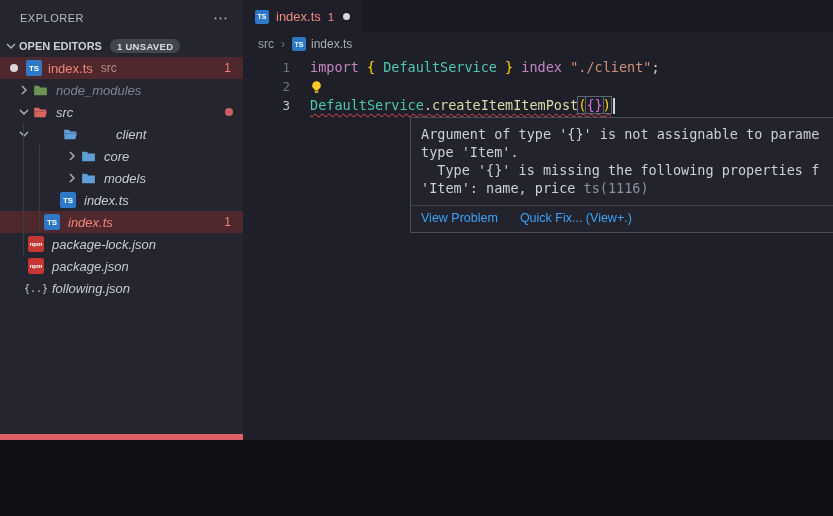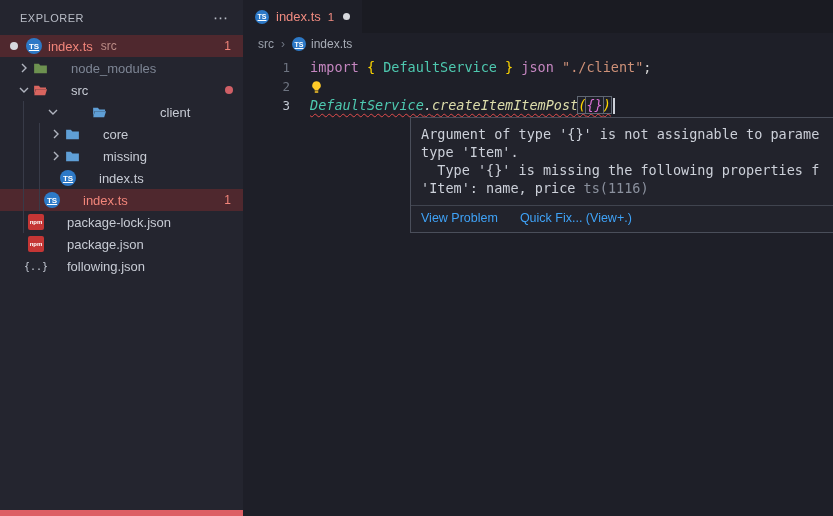--- a/index.html
+++ b/index.html
@@ -1,18 +1,18 @@
 <!DOCTYPE html>
 <html><head>
 <meta charset="utf-8">
 <style>
   * { margin:0; padding:0; box-sizing:border-box; }
   html,body { background:#101017; }
   .app {
-    position:relative; width:833px; height:516px; overflow:hidden;
+    position:relative; width:833px; height:440px; overflow:hidden;
     display:flex; background:#7f1d1d;
     font-family:"Liberation Sans", sans-serif;
     -webkit-font-smoothing:antialiased;
   }
 
   
   .sidebar { flex:none; width:243px; background:#24252f; position:relative; color:#c7cbd4; }
   .sb-header { height:35px; display:flex; align-items:center; padding:0 14px 0 20px;
                font-size:11px; letter-spacing:.5px; color:#b8bcc6; }
   .sb-more { margin-left:auto; font-size:15px; color:#b8bcc6; cursor:pointer; letter-spacing:1px; }
@@ -22,47 +22,47 @@
   .chev { width:16px; height:16px; flex:none; display:flex; align-items:center; justify-content:center; }
   .chev svg path { stroke:#b0b4bf; fill:none; stroke-width:1.4; }
 
   .pill-badge { margin-left:8px; background:#43454f; color:#dadde3; font-size:9.5px; font-weight:bold;
                 padding:1.5px 7px; border-radius:9px; letter-spacing:.3px; }
 
   .oe-row { height:22px; display:flex; align-items:center; background:#4f282e; padding-left:10px;
             cursor:pointer; }
   .mod-dot { width:8px; height:8px; border-radius:50%; background:#d6d8dd; flex:none; margin-right:8px; }
 
-  .ts-badge { width:16px; height:16px; flex:none; background:#2d79c7; color:#fff; border-radius:8px;
-              font-size:8px; font-weight:bold; display:flex; align-items:center; justify-content:center;text-decoration:underline; }
+  .ts-badge { width:16px; height:16px; flex:none; background:#2d79c7; color:#fff; border-radius:2px;
+              font-size:8px; font-weight:bold; display:flex; align-items:center; justify-content:center; }
   .ts-badge.small { width:14px; height:14px; font-size:7px; }
   .npm-badge { width:16px; height:16px; flex:none; background:#c53635; color:#fff; border-radius:2px;
                font-size:6px; font-weight:bold; display:flex; align-items:center; justify-content:center; }
   .json-badge { width:16px; height:16px; flex:none; color:#c3c8d2; font-family:"DejaVu Sans Mono",monospace;
                 font-size:10px; display:flex; align-items:center; justify-content:center; }
 
   .oe-label { margin-left:6px; font-size:13px; color:#f2857a; }
   .oe-desc { margin-left:8px; font-size:12px; color:#bb8c86; }
   .err-count { margin-left:auto; padding-right:12px; font-size:12px; color:#f2857a; }
 
   
   .tree { position:relative; }
   .guide { position:absolute; width:1px; background:#383b48; }
   .trow { height:22px; display:flex; align-items:center; font-size:13px; color:#c7cbd4; cursor:pointer; }
   .trow.selected { background:#4f282e; }
   .trow.selected .tlabel { color:#f2857a; }
-  .tlabel { margin-left:23px; white-space:nowrap; }
+  .tlabel { margin-left:8px; white-space:nowrap;font-style:italic; }
   .tlabel.dim { color:#7d8594; }
   .ficon { width:16px; height:16px; flex:none; display:flex; align-items:center; justify-content:center; }
   .fol-green path { fill:#6d9150; }
   .fol-red path { fill:#d9655f; }
   .fol-blue path { fill:#5f9fd6; }
   .pf0 { padding-left:16px; }  .pd0 { padding-left:28px; }
-  .pf1 { padding-left:45px;gap:30px; }  .pd1 { padding-left:44px; }
-  .pf2 { padding-left:48px;text-align:right; }  .pd2 { padding-left:60px; }
+  .pf1 { padding-left:16px;gap:30px; }  .pd1 { padding-left:44px; }
+  .pf2 { padding-left:64px;text-align:right; }  .pd2 { padding-left:60px; }
   .src-dot { margin-left:auto; margin-right:10px; width:8px; height:8px; border-radius:50%; background:#cf5f66; flex:none; }
 
   .sb-strip { position:absolute; left:0; right:0; bottom:0; height:6px; background:#dd5f65; }
 
   
   .editor { flex:1; min-width:0; position:relative; background:#1e1f28; }
   .tabbar { height:33px; background:#1a1b22; display:flex; }
   .tab { background:#1e1f28; display:flex; align-items:center; gap:7px; padding:0 12px; cursor:pointer; }
   .tab-label { font-size:13px; color:#f08b80; }
   .tab-count { font-size:11.5px; color:#f08b80; }
@@ -77,21 +77,21 @@
   .codearea { padding-top:3px; font-family:"DejaVu Sans Mono", monospace; font-size:13.5px; }
   .cline { display:flex; height:19px; line-height:19px; align-items:center; }
   .gutter { width:47px; flex:none; text-align:right; color:#6e7481; font-size:12.5px; }
   .gutter.active { color:#c2c8d2; }
   .ccontent { padding-left:20px; white-space:pre; color:#d4d4d4; display:flex; align-items:center; }
   .tok-kw { color:#c586c0; } .tok-class { color:#4ec9b0; } .tok-fn { color:#dcdcaa; }
   .tok-str { color:#ce9178; } .tok-punct { color:#d4d4d4; } .tok-gold { color:#ffd700; }
   .tok-arg { color:#da70d6; outline:1px solid #5f6672; }
   .bracket-box { outline:1px solid #5f6672; }
   .err-underline { text-decoration:underline; text-decoration-style:wavy; text-decoration-color:#e14c4c;
-                   text-decoration-thickness:1px; text-underline-offset:3px;font-style:italic; }
+                   text-decoration-thickness:1px; text-underline-offset:3px; }
   .caret { display:inline-block; width:2px; height:16px; background:#cdd1da; margin-left:2px; vertical-align:-3px; }
   .bulb { display:flex; align-items:center; }
 
   
   .tooltip { position:absolute; left:167px; top:117px; width:700px; background:#22232c;
              border:1px solid #4a4e5a; z-index:5; }
   .tt-msg { padding:7px 10px 8px; font-family:"DejaVu Sans Mono", monospace; font-size:13.5px; color:#ccd0d9; }
   .tt-msg div { white-space:pre; height:18px; line-height:18px; }
   .tt-src { color:#8b919e; }
   .tt-actions { border-top:1px solid #40444f; padding:5px 10px 7px; display:flex; gap:22px;
@@ -103,20 +103,29 @@
 
 <div class="app">
 
   <aside class="sidebar">
 
     <div class="sb-header">
       <span>EXPLORER</span>
       <span class="sb-more">⋯</span>
     </div>
 
+    <div class="sec-header">
+      <span class="chev">
+        <svg width="16" height="16" viewBox="0 0 16 16">
+            <path d="M4 6l4 4 4-4"></path>
+          </svg>
+      </span>
+      <span>OPEN EDITORS</span>
+      <span class="pill-badge">1 UNSAVED</span>
+    </div>
 
     <div class="oe-row">
       <span class="mod-dot"></span>
       <span class="ts-badge">TS</span>
       <span class="oe-label">index.ts</span>
       <span class="oe-desc">src</span>
       <span class="err-count">1</span>
     </div>
 
 
@@ -187,21 +196,21 @@
         <span class="chev">
           <svg width="16" height="16" viewBox="0 0 16 16">
               <path d="M6 4l4 4-4 4"></path>
             </svg>
           </span>
         <span class="ficon">
           <svg class="fol-blue" width="15" height="15" viewBox="0 0 16 16">
               <path d="M1.2 3h5l1.7 1.9h6.9v8.1H1.2z"></path>
             </svg>
           </span>
-        <span class="tlabel">missing</span>
+        <span class="tlabel">models</span>
       </div>
 
 
       <div class="trow pd2">
         <span class="ts-badge">TS</span>
         <span class="tlabel">index.ts</span>
       </div>
 
       <div class="trow pd1 selected">
         <span class="ts-badge">TS</span>
@@ -245,21 +254,21 @@
       <span class="bc-file">
         <span class="ts-badge small">TS</span>
         <span>index.ts</span>
       </span>
     </div>
 
     <div class="codearea">
 
       <div class="cline">
         <span class="gutter">1</span>
-        <span class="ccontent"><span class="tok-kw">import </span><span class="tok-gold">{ </span><span class="tok-class">DefaultService</span><span class="tok-gold"> } </span><span class="tok-kw">json </span><span class="tok-str">"./client"</span><span class="tok-punct">;</span>
+        <span class="ccontent"><span class="tok-kw">import </span><span class="tok-gold">{ </span><span class="tok-class">DefaultService</span><span class="tok-gold"> } </span><span class="tok-kw">index </span><span class="tok-str">"./client"</span><span class="tok-punct">;</span>
         </span>
       </div>
 
       <div class="cline">
         <span class="gutter">2</span>
         <span class="ccontent">
           <span class="bulb">
             <svg width="13" height="14" viewBox="0 0 14 14">
               <path d="M7 0.8a4.6 4.6 0 0 0-2.6 8.4c.4.3.6.6.6 1v.6h4v-.6c0-.4.2-.7.6-1A4.6 4.6 0 0 0 7 .8z" fill="#ffca28"></path>
               <rect x="5" y="11.6" width="4" height="1.6" rx=".5" fill="#ffca28"></rect>

